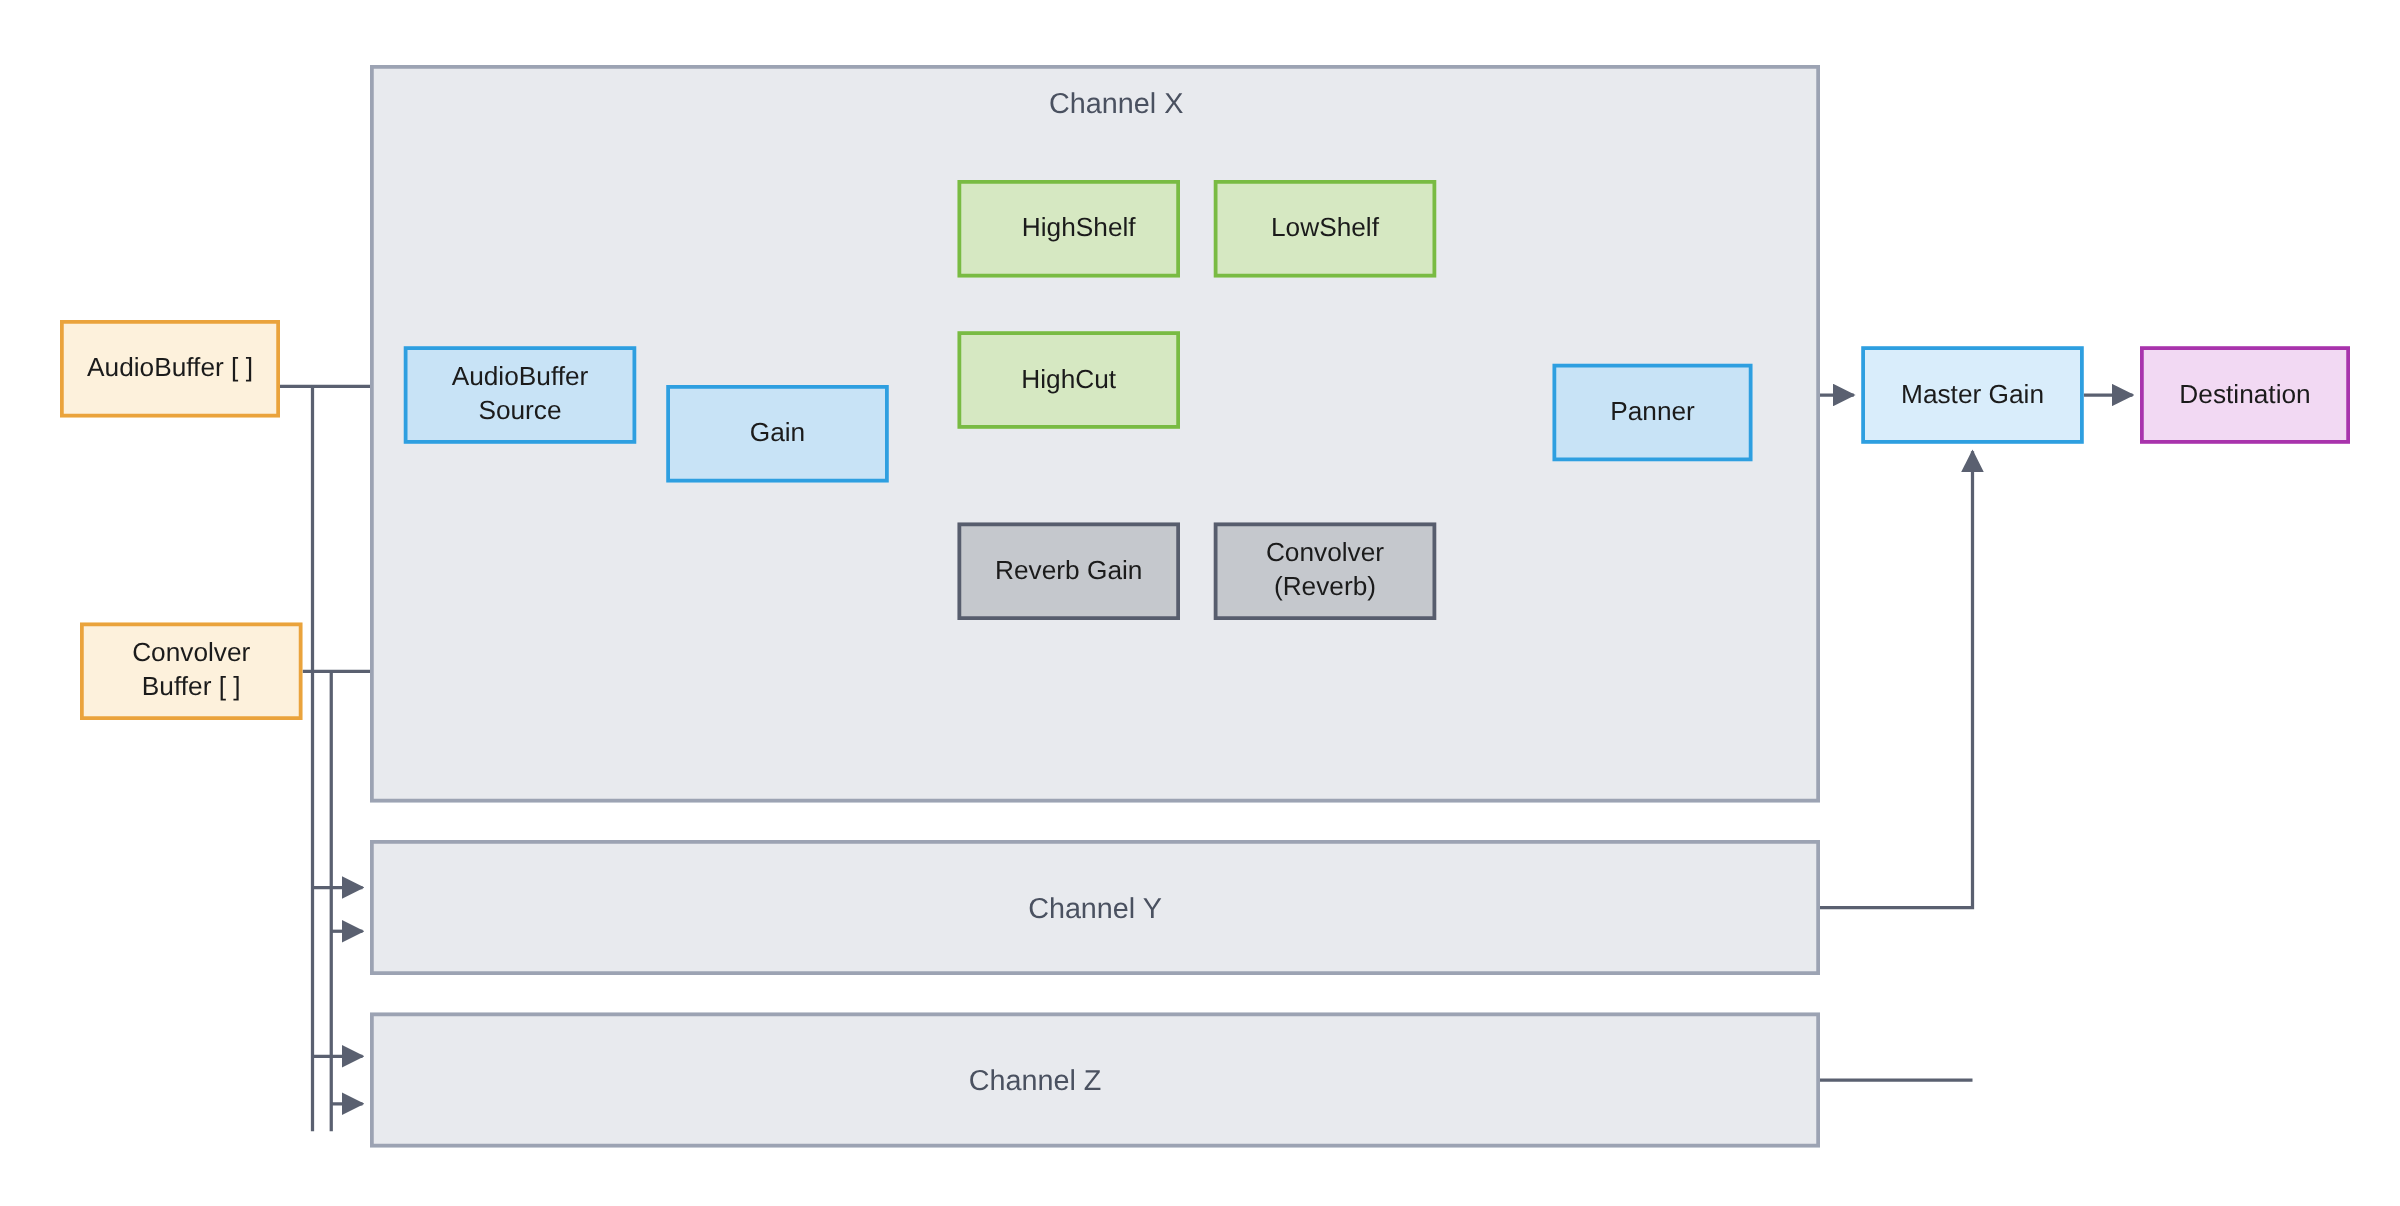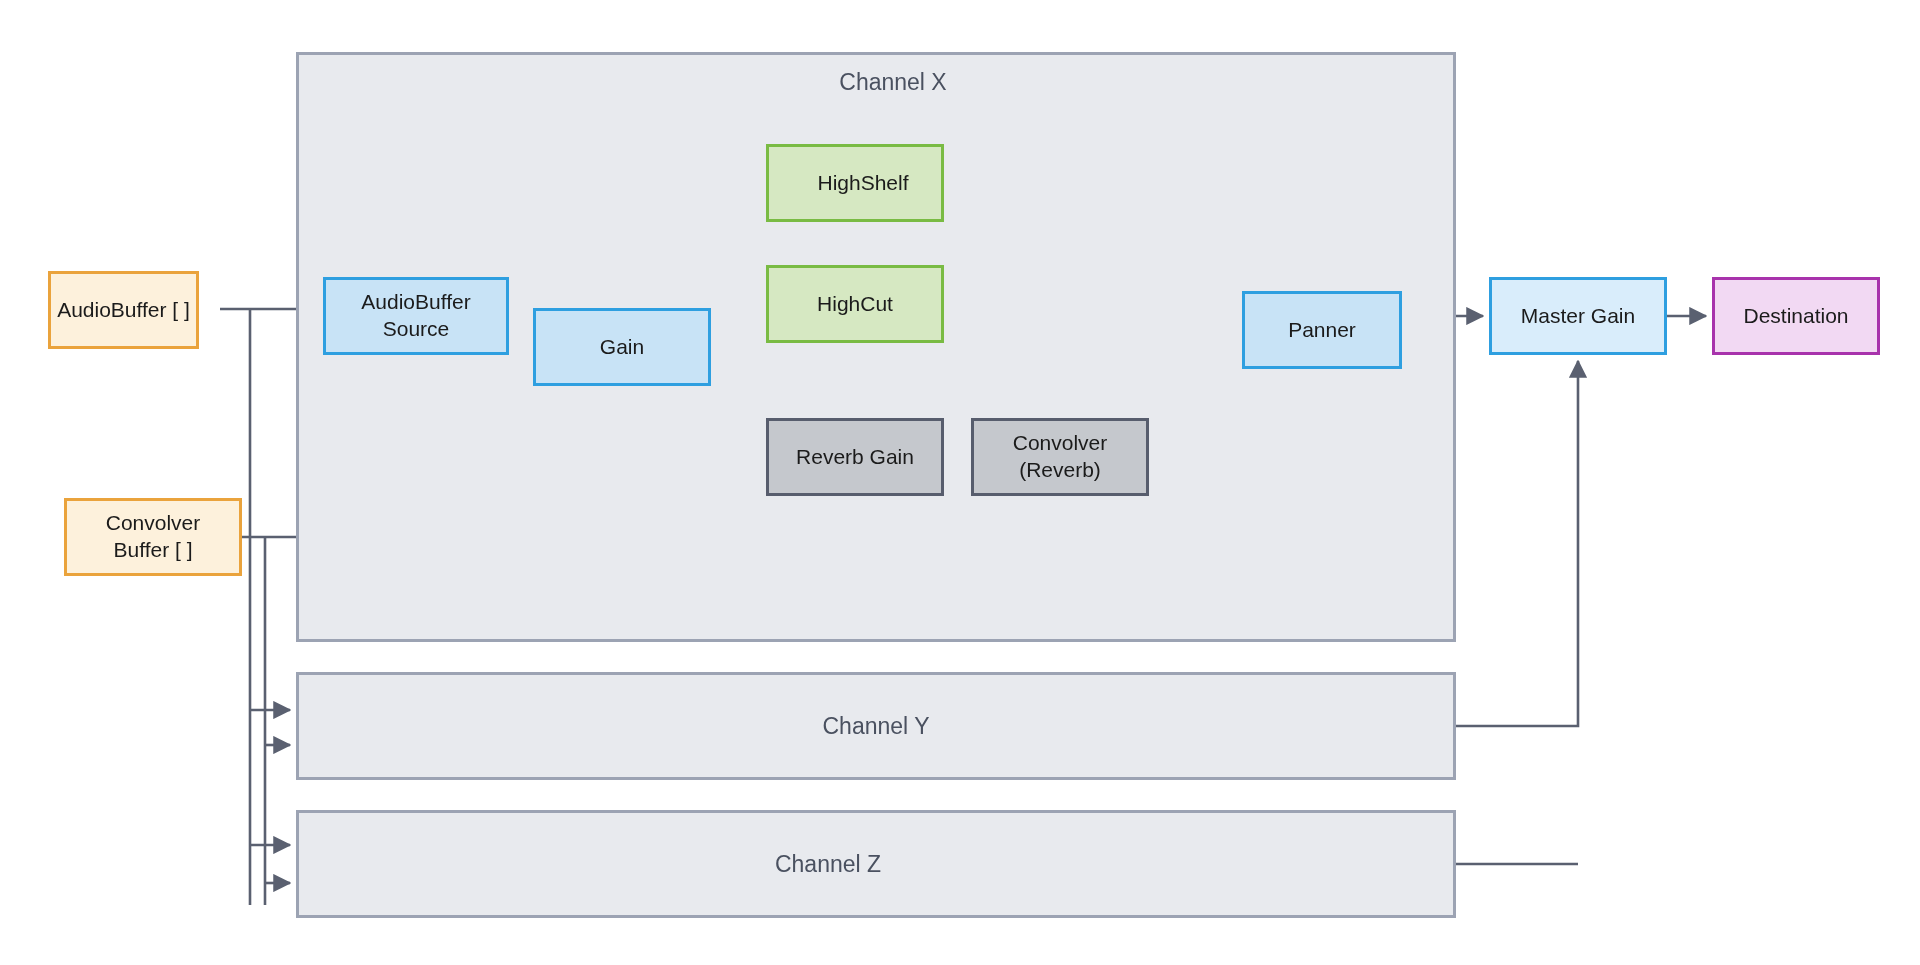--- a/index.html
+++ b/index.html
@@ -138,32 +138,33 @@
 
   <div class="node group n-group" style="left:296px; top:52px; width:1160px; height:590px;"></div>
   <div class="group-label" style="left:296px; top:62px; width:1160px; height:40px;margin-left:17px;">Channel X</div>
 
   <div class="node group n-group" style="left:296px; top:672px; width:1160px; height:108px;"></div>
   <div class="group-label" style="left:296px; top:706px; width:1160px; height:40px;">Channel Y</div>
 
   <div class="node group n-group" style="left:296px; top:810px; width:1160px; height:108px;"></div>
   <div class="group-label" style="left:296px; top:844px; width:1064px; height:40px;">Channel Z</div>
 
-  <div class="node n-buffer" style="left:48px; top:271px; width:151px; height:78px;">AudioBuffer [ ]</div>
+  <div class="node n-buffer" style="left:48px; top:256px; width:176px; height:78px;">AudioBuffer [ ]</div>
 
   <div class="node n-buffer" style="left:64px; top:498px; width:178px; height:78px;">Convolver
 Buffer [ ]</div>
 
   <div class="node n-blue" style="left:323px; top:277px; width:186px; height:78px;">AudioBuffer
 Source</div>
 
   <div class="node n-blue" style="left:533px; top:277px; width:178px; height:78px;margin-top:31px;">Gain</div>
 
   <div class="node n-green" style="left:766px; top:144px; width:178px; height:78px;padding-left:16px;">HighShelf</div>
 
+  <div class="node n-green" style="left:971px; top:144px; width:178px; height:78px;">LowShelf</div>
 
   <div class="node n-green" style="left:766px; top:265px; width:178px; height:78px;">HighCut</div>
 
 
   <div class="node n-grey" style="left:766px; top:418px; width:178px; height:78px;">Reverb Gain</div>
 
   <div class="node n-grey" style="left:971px; top:418px; width:178px; height:78px;">Convolver
 (Reverb)</div>
 
   <div class="node n-blue" style="left:1242px; top:291px; width:160px; height:78px;">Panner</div>

